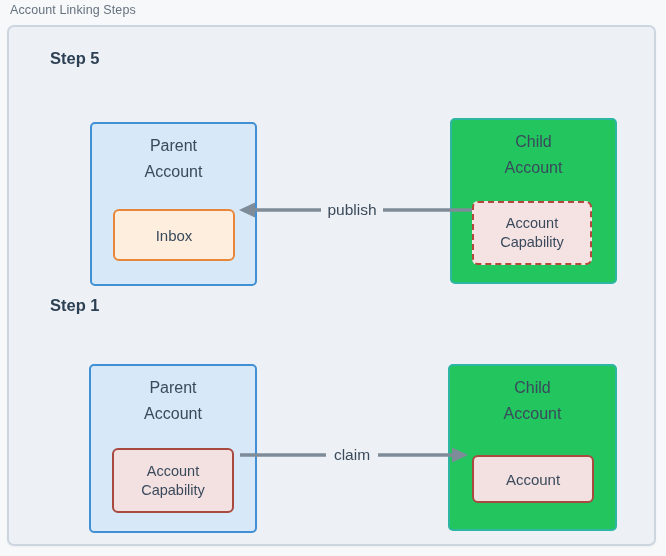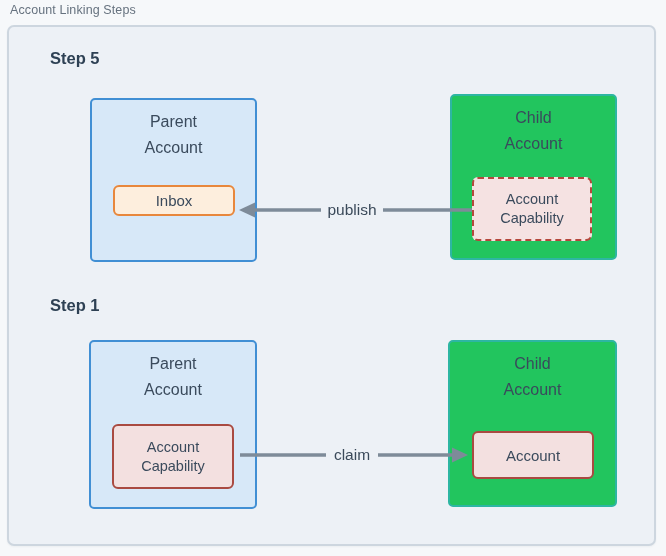--- a/index.html
+++ b/index.html
@@ -38,20 +38,21 @@
     font-weight: bold;
     color: #2e4154;
   }
   .step-heading.s1 { top: 22px; }
   .step-heading.s2 { top: 269px; }
 
   .acct-box {
     position: absolute;
     border-radius: 5px;
     box-sizing: border-box;
+    margin-top: 24px;
   }
   .acct-box .acct-title {
     padding-top: 9px;
     text-align: center;
     font-size: 16px;
     line-height: 26px;
     color: #3a4a5c;
     white-space: pre-line;
   }
   .parent-box {
@@ -74,21 +75,21 @@
     display: flex;
     align-items: center;
     justify-content: center;
     text-align: center;
     font-size: 14.5px;
     line-height: 19px;
     color: #3a4a5c;
     white-space: pre-line;
   }
   .inbox-box {
-    left: 21px; top: 85px; width: 122px; height: 31px;
+    left: 21px; top: 85px; width: 122px; height: 52px;
     background: #fdeedd;
     border: 2px solid #e8873c;
     font-size: 15px;
   }
   .capability-dashed {
     left: 20px; top: 81px; width: 120px; height: 64px;
     background: #f5e2e2;
     border: 2px dashed #b5483c;
   }
   .capability-solid {

